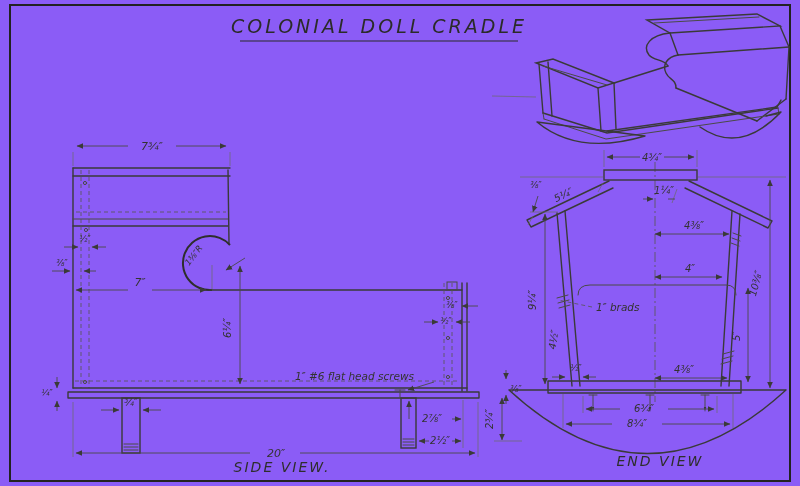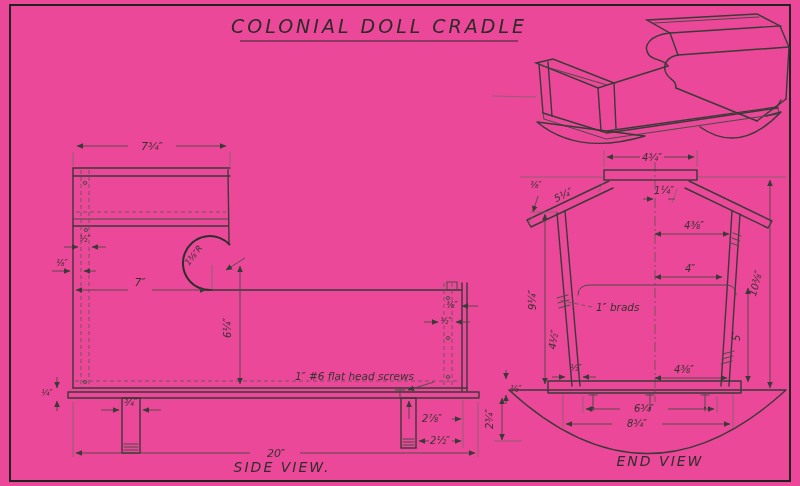--- a/index.html
+++ b/index.html
@@ -1,16 +1,16 @@
 <!DOCTYPE html>
 <html><head>
 <meta charset="utf-8">
 <style>
   html,body{margin:0;padding:0;background:#fdfdfb;}
-  .page{width:800px;height:486px;position:relative;background:#ec4899;}
+  .page{width:800px;height:486px;position:relative;background:#8b5cf6;}
   svg{display:block;}
   .ink{stroke:#3a3a38;fill:none;stroke-width:1.4;stroke-linecap:round;}
   .thin{stroke:#4a4a46;fill:none;stroke-width:1;stroke-linecap:round;}
   .dimline{stroke:#4a4a46;fill:none;stroke-width:0.9;}
   .ext{stroke:#6a6a66;fill:none;stroke-width:0.7;}
   .hid{stroke:#55554f;fill:none;stroke-width:0.8;stroke-dasharray:4 3;}
   .cl{stroke:#55554f;fill:none;stroke-width:0.8;stroke-dasharray:10 3 2 3;}
   .lbl{font:italic 10px "DejaVu Sans",sans-serif;fill:#333330;}
   .lbl8{font:italic 8.5px "DejaVu Sans",sans-serif;fill:#333330;}
   .lbl11{font:italic 11px "DejaVu Sans",sans-serif;fill:#333330;}

